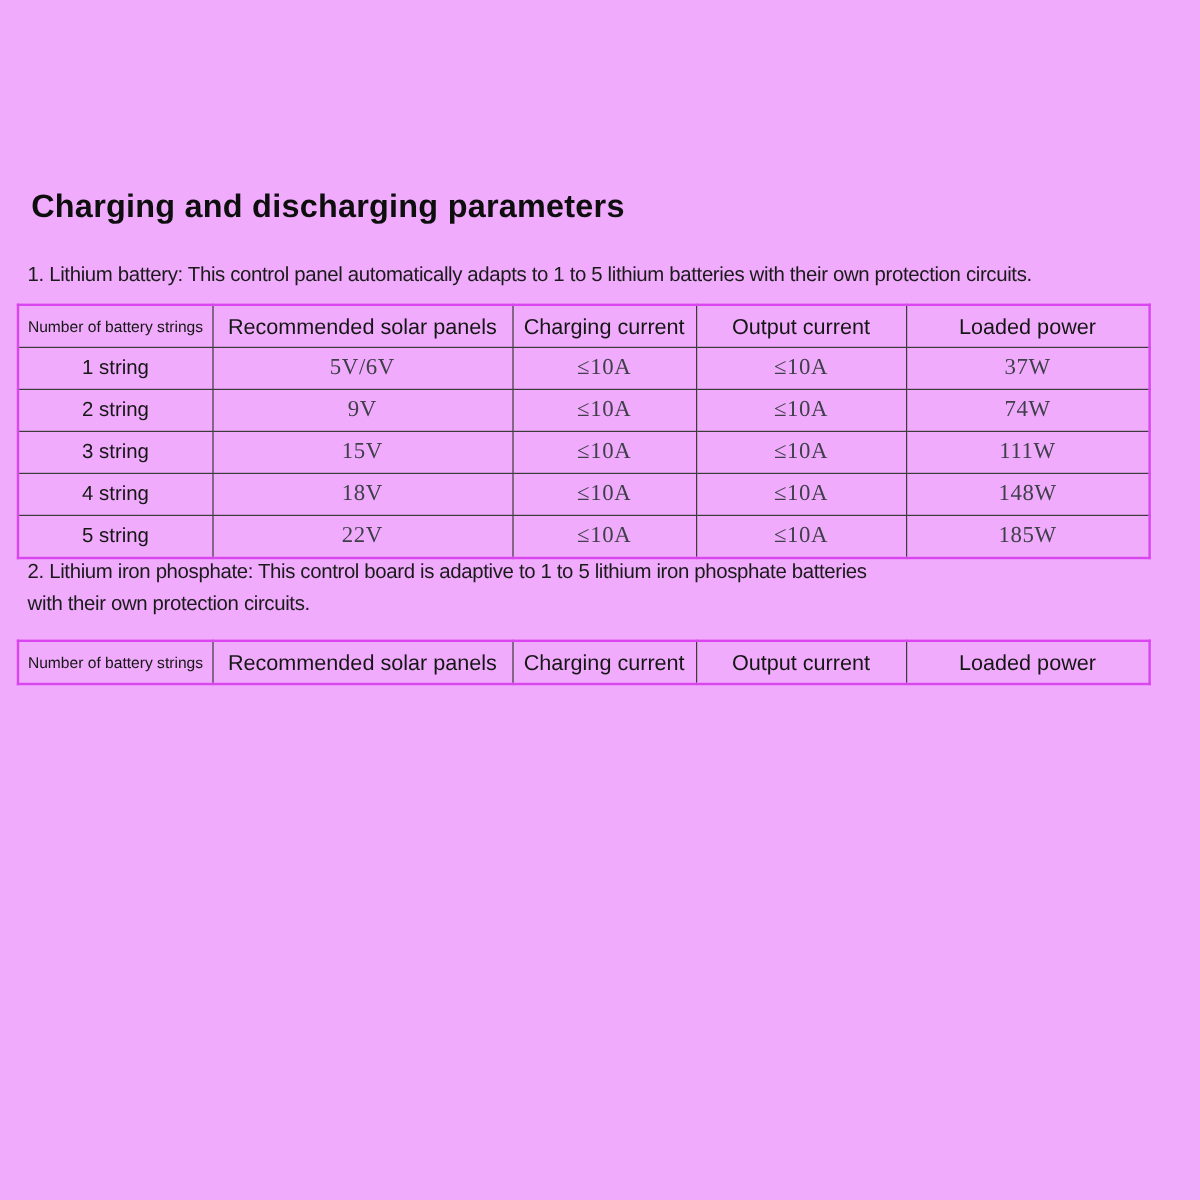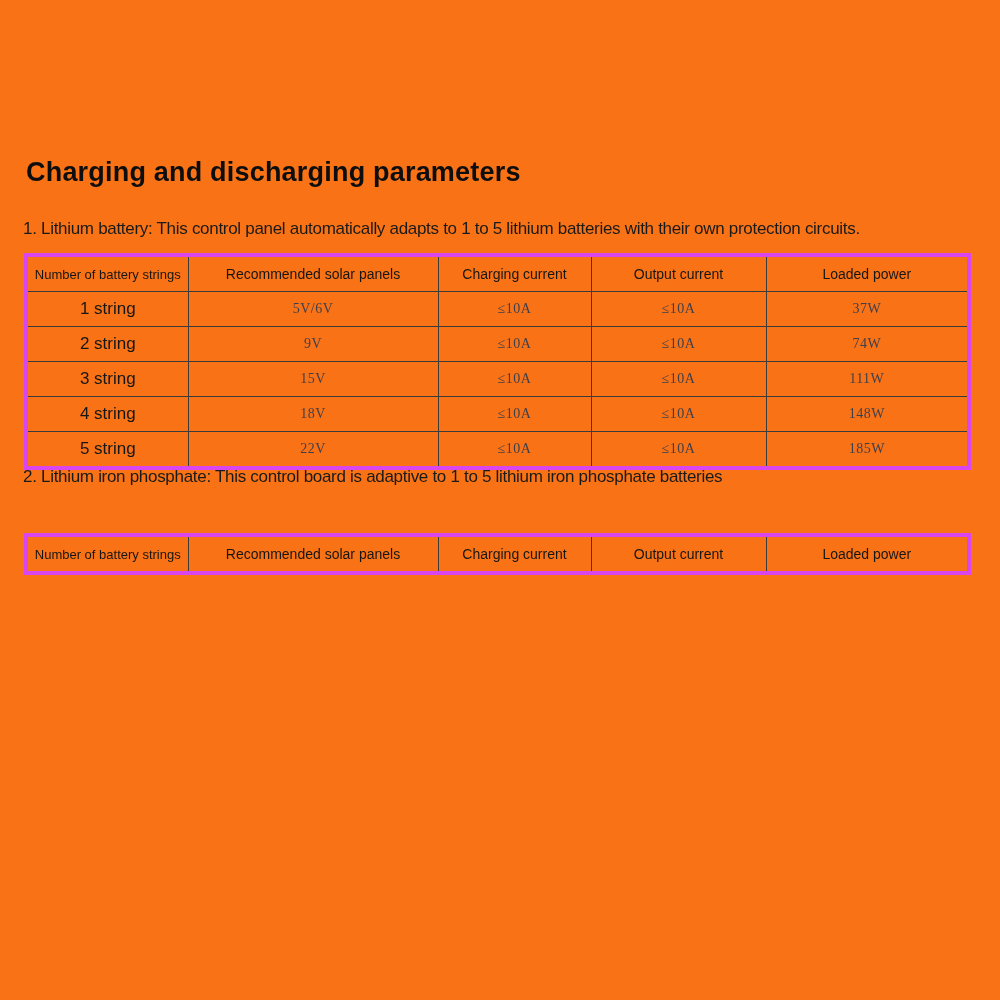--- a/index.html
+++ b/index.html
@@ -4,21 +4,21 @@
 <style>
   html, body {
     margin: 0;
     padding: 0;
     background: #ffffff;
   }
   .page {
     position: relative;
     width: 1000px;
     height: 1000px;
-    background: #f97316;
+    background: #f0abfc;
     font-family: "Liberation Sans", sans-serif;
     color: #161616;
     overflow: hidden;
   }
   .title {
     position: absolute;
     left: 26px;
     top: 157px;
     font-size: 27px;
     font-weight: bold;
@@ -30,39 +30,39 @@
     left: 23px;
     font-size: 17px;
     letter-spacing: -0.3px;
     color: #1a1a1a;
     white-space: nowrap;
   }
   .intro-1 { top: 219px; text-align: center; }
   .intro-2 { top: 464px; line-height: 25.5px; white-space: normal; width: 850px; }
   table.spec {
     position: absolute;
-    left: 24px;
+    left: 14px;
     width: 945px;
     border-collapse: collapse;
     table-layout: fixed;
-    border: 4px solid #d946ef;
+    border: 2px solid #d946ef;
   }
   .table-1 { top: 253px; }
   .table-2 { top: 533px; }
   table.spec td, table.spec th {
     border: 1px solid #3b3b3b;
     height: 34px;
     padding: 0;
     text-align: center;
     vertical-align: middle;
     font-weight: normal;
     overflow: hidden;
   }
   th.hdr {
-    font-size: 14px;
+    font-size: 18px;
     color: #161616;
   }
   th.hdr-small {
     font-size: 13px;
     color: #161616;
   }
   td.label-cell {
     font-size: 17px;
     color: #161616;
   }
@@ -73,21 +73,21 @@
     color: #161616;
     white-space: nowrap;
   }
   .serif-val {
     font-family: "Liberation Serif", "DejaVu Serif", serif;
     font-size: 19px;
     color: #3f3f4a;
   }
   td.value-cell {
     font-family: "Liberation Serif", "DejaVu Serif", serif;
-    font-size: 14px;
+    font-size: 19px;
     color: #3f3f4a;
     letter-spacing: 0.5px;
   }
 </style>
 </head>
 <body>
 
 <div class="page">
 
   <div class="title">Charging and discharging parameters</div>
@@ -143,20 +143,21 @@
       <td class="value-cell">22V</td>
       <td class="value-cell">≤10A</td>
       <td class="value-cell">≤10A</td>
       <td class="value-cell">185W</td>
     </tr>
   </tbody>
     </table>
 
   <div class="intro intro-2">
     <div>2. Lithium iron phosphate: This control board is adaptive to 1 to 5 lithium iron phosphate batteries</div>
+    <div>with their own protection circuits.</div>
   </div>
 
   <table class="spec table-2">
     <colgroup>
       <col style="width:162px">
         <col style="width:250px">
         <col style="width:153px">
         <col style="width:175px">
         <col style="width:203px">
     </colgroup>

